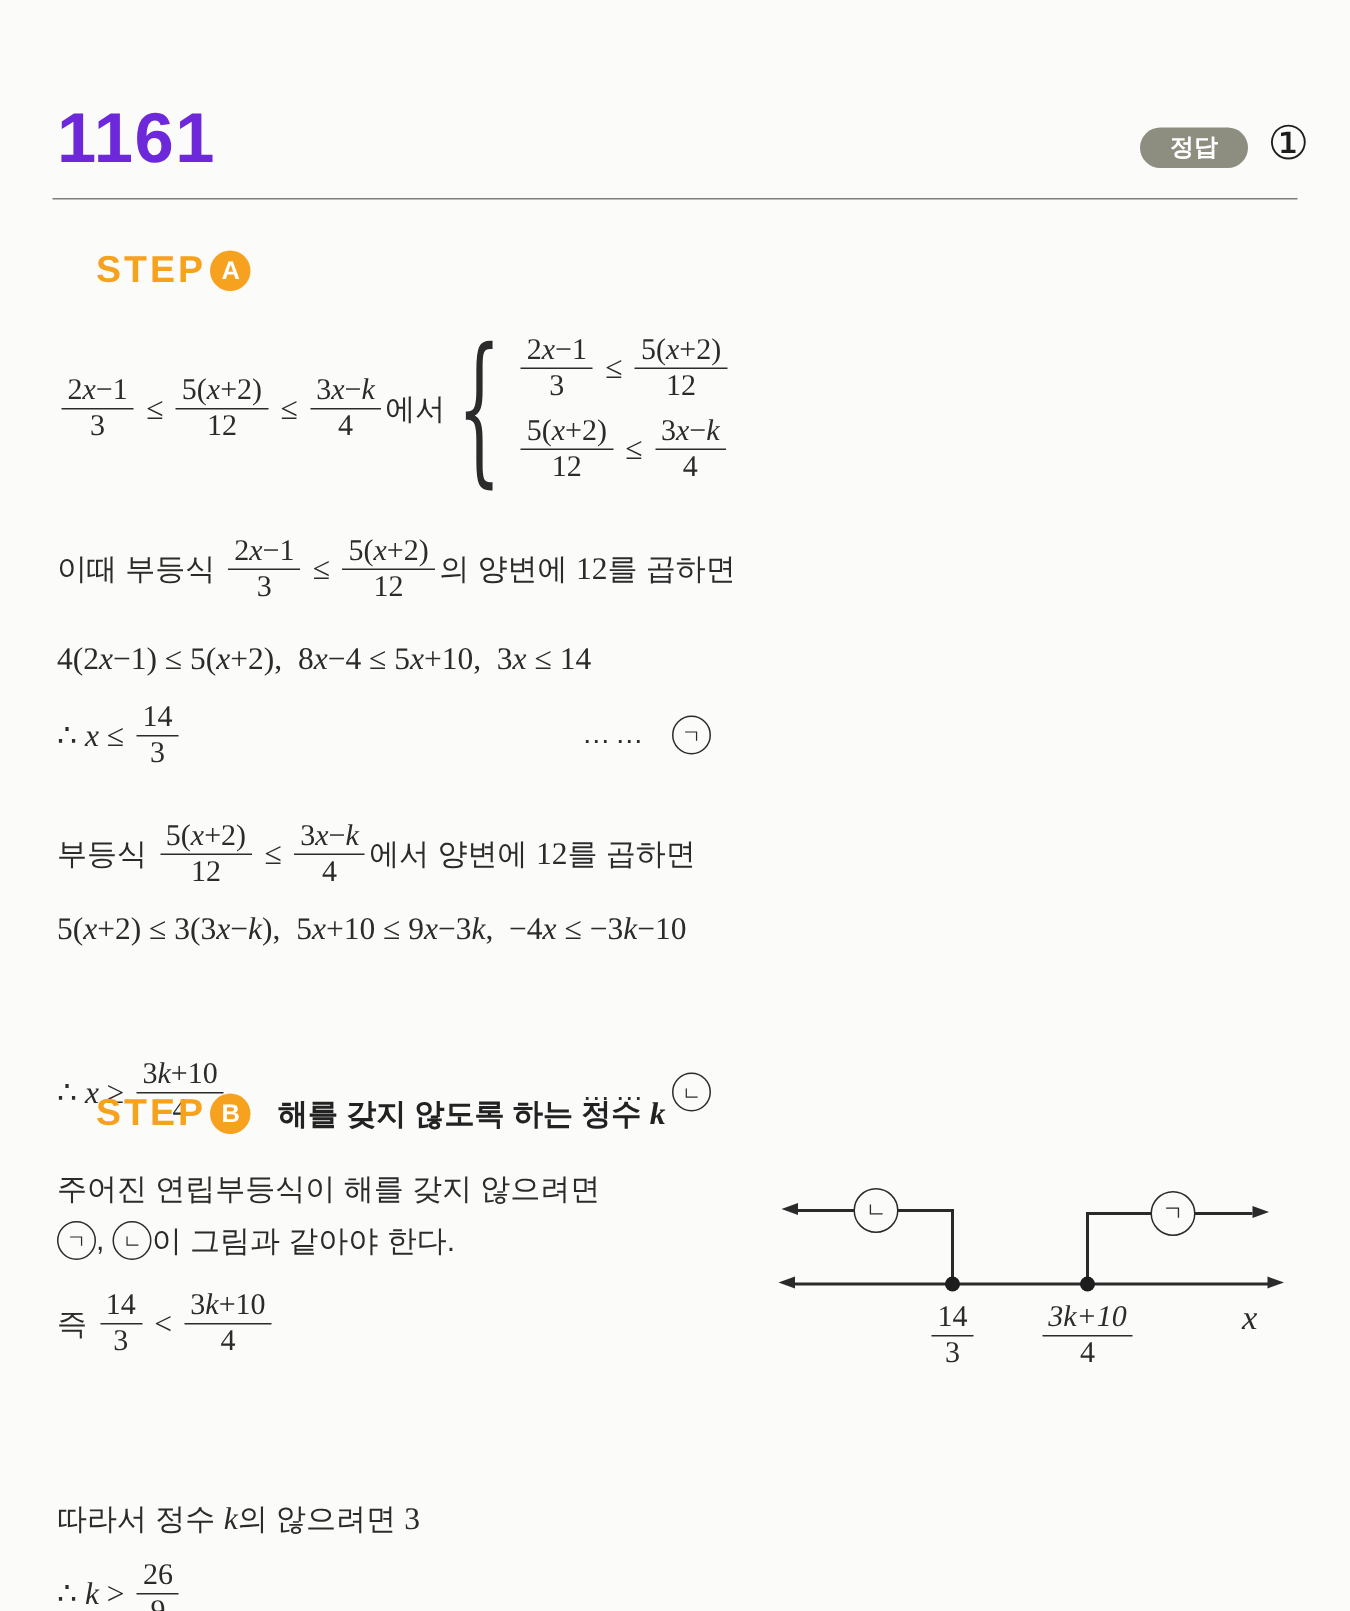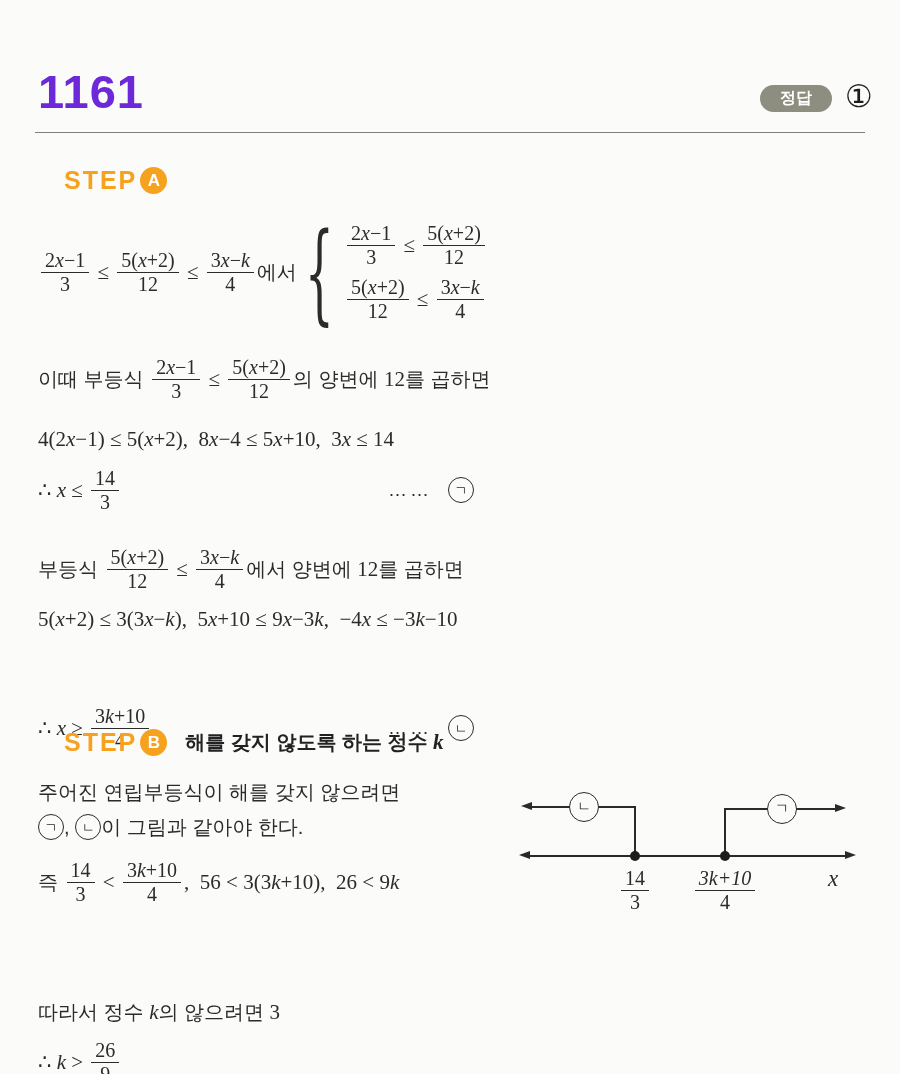--- a/index.html
+++ b/index.html
@@ -247,21 +247,20 @@
         <span class="fn">14</span>
         <span class="fb"></span>
         <span class="fd">3</span>
       </span>
       <span class="math"> &lt; </span>
       <span class="frac">
         <span class="fn">3<i>k</i>+10</span>
         <span class="fb"></span>
         <span class="fd">4</span>
       </span>
-      <span class="math">,  56 &lt; 3(3<i>k</i>+10),  26 &lt; 9<i>k</i></span>
     </div>
   <div class="line concl" style="top:922px;height:56px;">
     <span style="display:inline-flex;align-items:center;">
         <span class="math">∴ <i>k</i> &gt; </span>
         <span class="frac">
           <span class="fn">26</span>
           <span class="fb"></span>
           <span class="fd">9</span>
         </span>
       </span>

